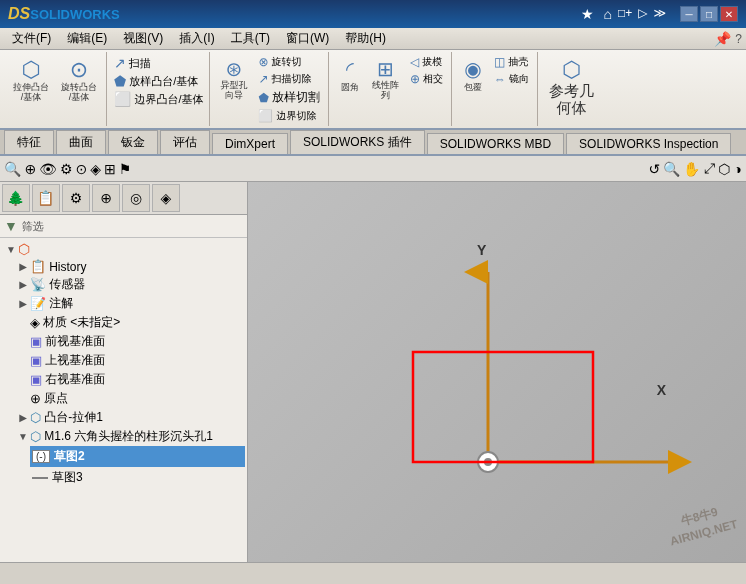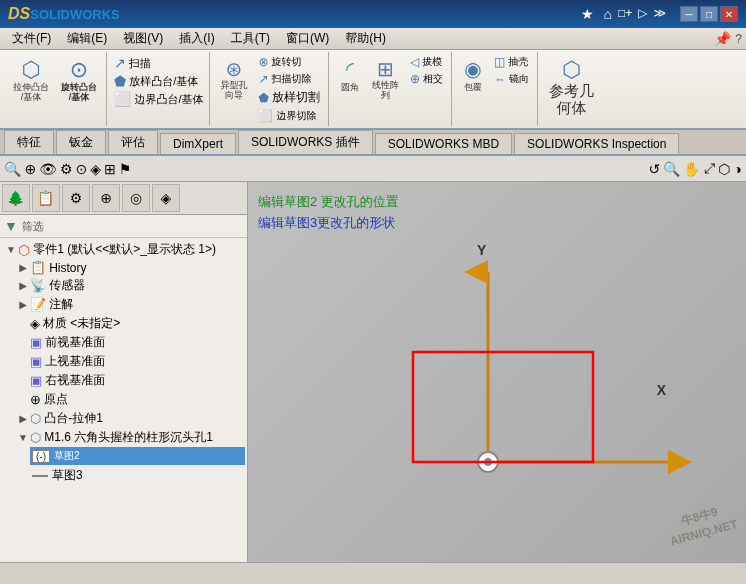--- a/index.html
+++ b/index.html
@@ -88,21 +88,21 @@
   <div style="display:flex;align-items:stretch;height:74px;gap:2px;">
 
     <div style="display:flex;flex-direction:column;align-items:center;border-right:1px solid #b0a8a0;padding:2px 4px;">
       <div style="display:flex;gap:2px;flex:1;align-items:flex-start;">
         <div class="ribbon-btn" style="min-width:36px;">
           <div style="font-size:22px;color:#4a7ab0;">⬡</div>
           <div style="font-size:9px;text-align:center;line-height:1.1;">拉伸凸台<br>/基体</div>
         </div>
         <div class="ribbon-btn" style="min-width:36px;">
           <div style="font-size:22px;color:#4a7ab0;">⊙</div>
-          <div style="font-size:9px;text-align:center;line-height:1.1;font-weight:bold;">旋转凸台<br>/基体</div>
+          <div style="font-size:9px;text-align:center;line-height:1.1;">旋转凸台<br>/基体</div>
         </div>
       </div>
     </div>
 
     <div style="display:flex;flex-direction:column;border-right:1px solid #b0a8a0;padding:2px 4px;">
       <div style="display:flex;align-items:center;gap:3px;padding:1px;" class="ribbon-btn-sm">
         <span style="font-size:14px;color:#4a7ab0;">↗</span>
         <span style="font-size:11px;">扫描</span>
       </div>
       <div style="display:flex;align-items:center;gap:3px;padding:1px;" class="ribbon-btn-sm">
@@ -188,20 +188,21 @@
       <div class="ribbon-btn" style="min-width:40px;">
         <div style="font-size:22px;color:#4a7ab0;">⬡</div>
         <div style="font-size:15px;text-align:center;line-height:1.1;">参考几<br>何体</div>
       </div>
     </div>
   </div>
 </div>
 
 <div class="tab-bar">
   <div class="tab">特征</div>
+  <div class="tab">曲面</div>
   <div class="tab">钣金</div>
   <div class="tab">评估</div>
   <div class="tab">DimXpert</div>
   <div class="tab">SOLIDWORKS 插件</div>
   <div class="tab">SOLIDWORKS MBD</div>
   <div class="tab">SOLIDWORKS Inspection</div>
 </div>
 
 <div style="background:#e0ddd8;height:26px;display:flex;align-items:center;padding:0 4px;border-bottom:1px solid #a0a0a0;">
   <div style="display:flex;gap:3px;align-items:center;">
@@ -240,21 +241,20 @@
     <div class="filter-row">
       <span class="filter-icon">▼</span>
       <span style="font-size:11px;margin-left:4px;color:#555;">筛选</span>
     </div>
 
     <div class="feature-tree">
 
       <div class="tree-item">
         <div class="tree-expand">▼</div>
         <span style="font-size:14px;margin-right:3px;color:#e05020;">⬡</span>
-        <span class="tree-label">零件1 (默认&lt;&lt;默认&gt;_显示状态 1&gt;)</span>
       </div>
 
       <div class="tree-item" style="padding-left:14px;">
         <div class="tree-expand">▶</div>
         <span style="font-size:13px;margin-right:3px;">📋</span>
         <span class="tree-label">History</span>
       </div>
 
       <div class="tree-item" style="padding-left:14px;">
         <div class="tree-expand">▶</div>
@@ -306,41 +306,37 @@
 
       <div class="tree-item" style="padding-left:14px;">
         <div class="tree-expand">▼</div>
         <span style="font-size:13px;margin-right:3px;color:#4a8ab0;">⬡</span>
         <span class="tree-label">M1.6 六角头握栓的柱形沉头孔1</span>
       </div>
 
       <div style="padding-left:28px;">
         <div style="display:flex;align-items:center;padding:2px;background:#4a90d0;">
           <span style="display:inline-flex;align-items:center;border:1px solid #808080;background:white;padding:0 3px;margin-right:4px;font-size:10px;color:#333;min-width:16px;">(-)</span>
-          <span class="tree-label" style="color:white;font-size:10px;">草图2</span>
+          <span class="tree-label" style="color:white;font-size:12px;font-weight:bold;">草图2</span>
         </div>
       </div>
 
       <div style="padding-left:28px;">
         <div style="display:flex;align-items:center;padding:2px;">
           <span style="display:inline-flex;align-items:center;border:1px solid #808080;background:white;padding:0 3px;margin-right:4px;font-size:10px;color:#333;min-width:16px;"></span>
           <span class="tree-label" style="font-size:12px;">草图3</span>
         </div>
       </div>
 
     </div>
   </div>
 
   <div class="viewport">
     <div class="viewport-inner">
 
-      <div style="position:absolute;top:10px;left:10px;z-index:10;">
-        <div style="font-size:13px;color:#1a8a20;font-weight:500;line-height:1.6;">编辑草图2 更改孔的位置</div>
-        <div style="font-size:13px;color:#1a3ab0;font-weight:500;line-height:1.6;">编辑草图3更改孔的形状</div>
-      </div>
 
       <div style="position:absolute;top:60px;left:calc(50% - 20px);font-size:14px;font-weight:bold;color:#333;">Y</div>
 
       <div style="position:absolute;top:calc(50% + 10px);right:80px;font-size:14px;font-weight:bold;color:#333;">X</div>
 
       <svg style="position:absolute;top:0;left:0;width:100%;height:100%;pointer-events:none;">
 
         <defs>
           <marker id="arrowhead-up" markerWidth="8" markerHeight="8" refX="4" refY="8" orient="auto">
             <polygon points="0,8 4,0 8,8" fill="#d4900a"></polygon>

